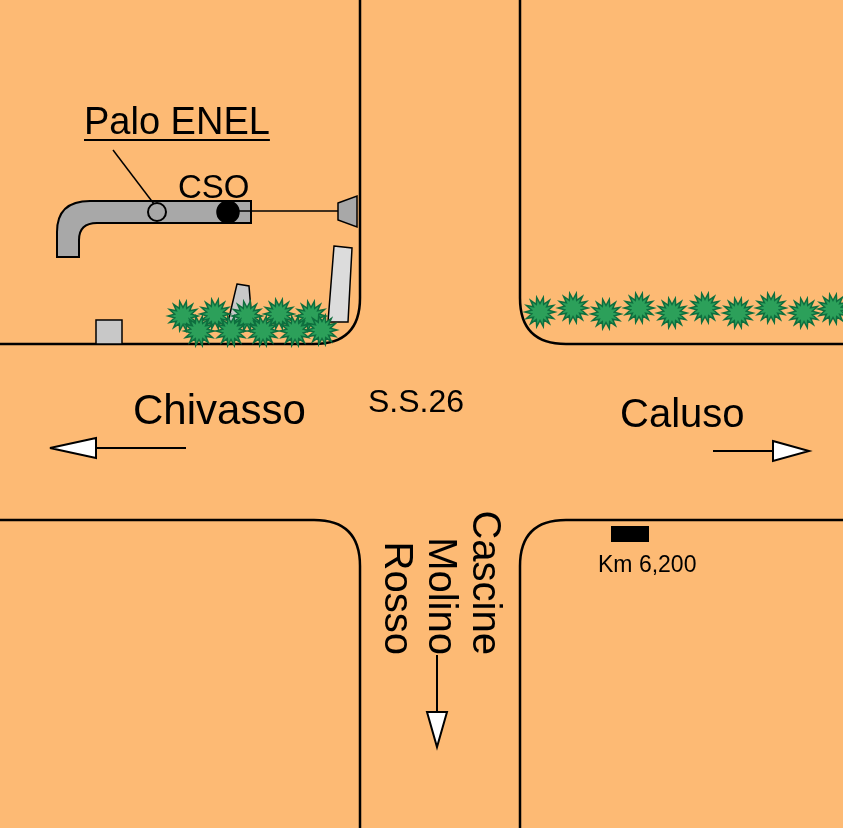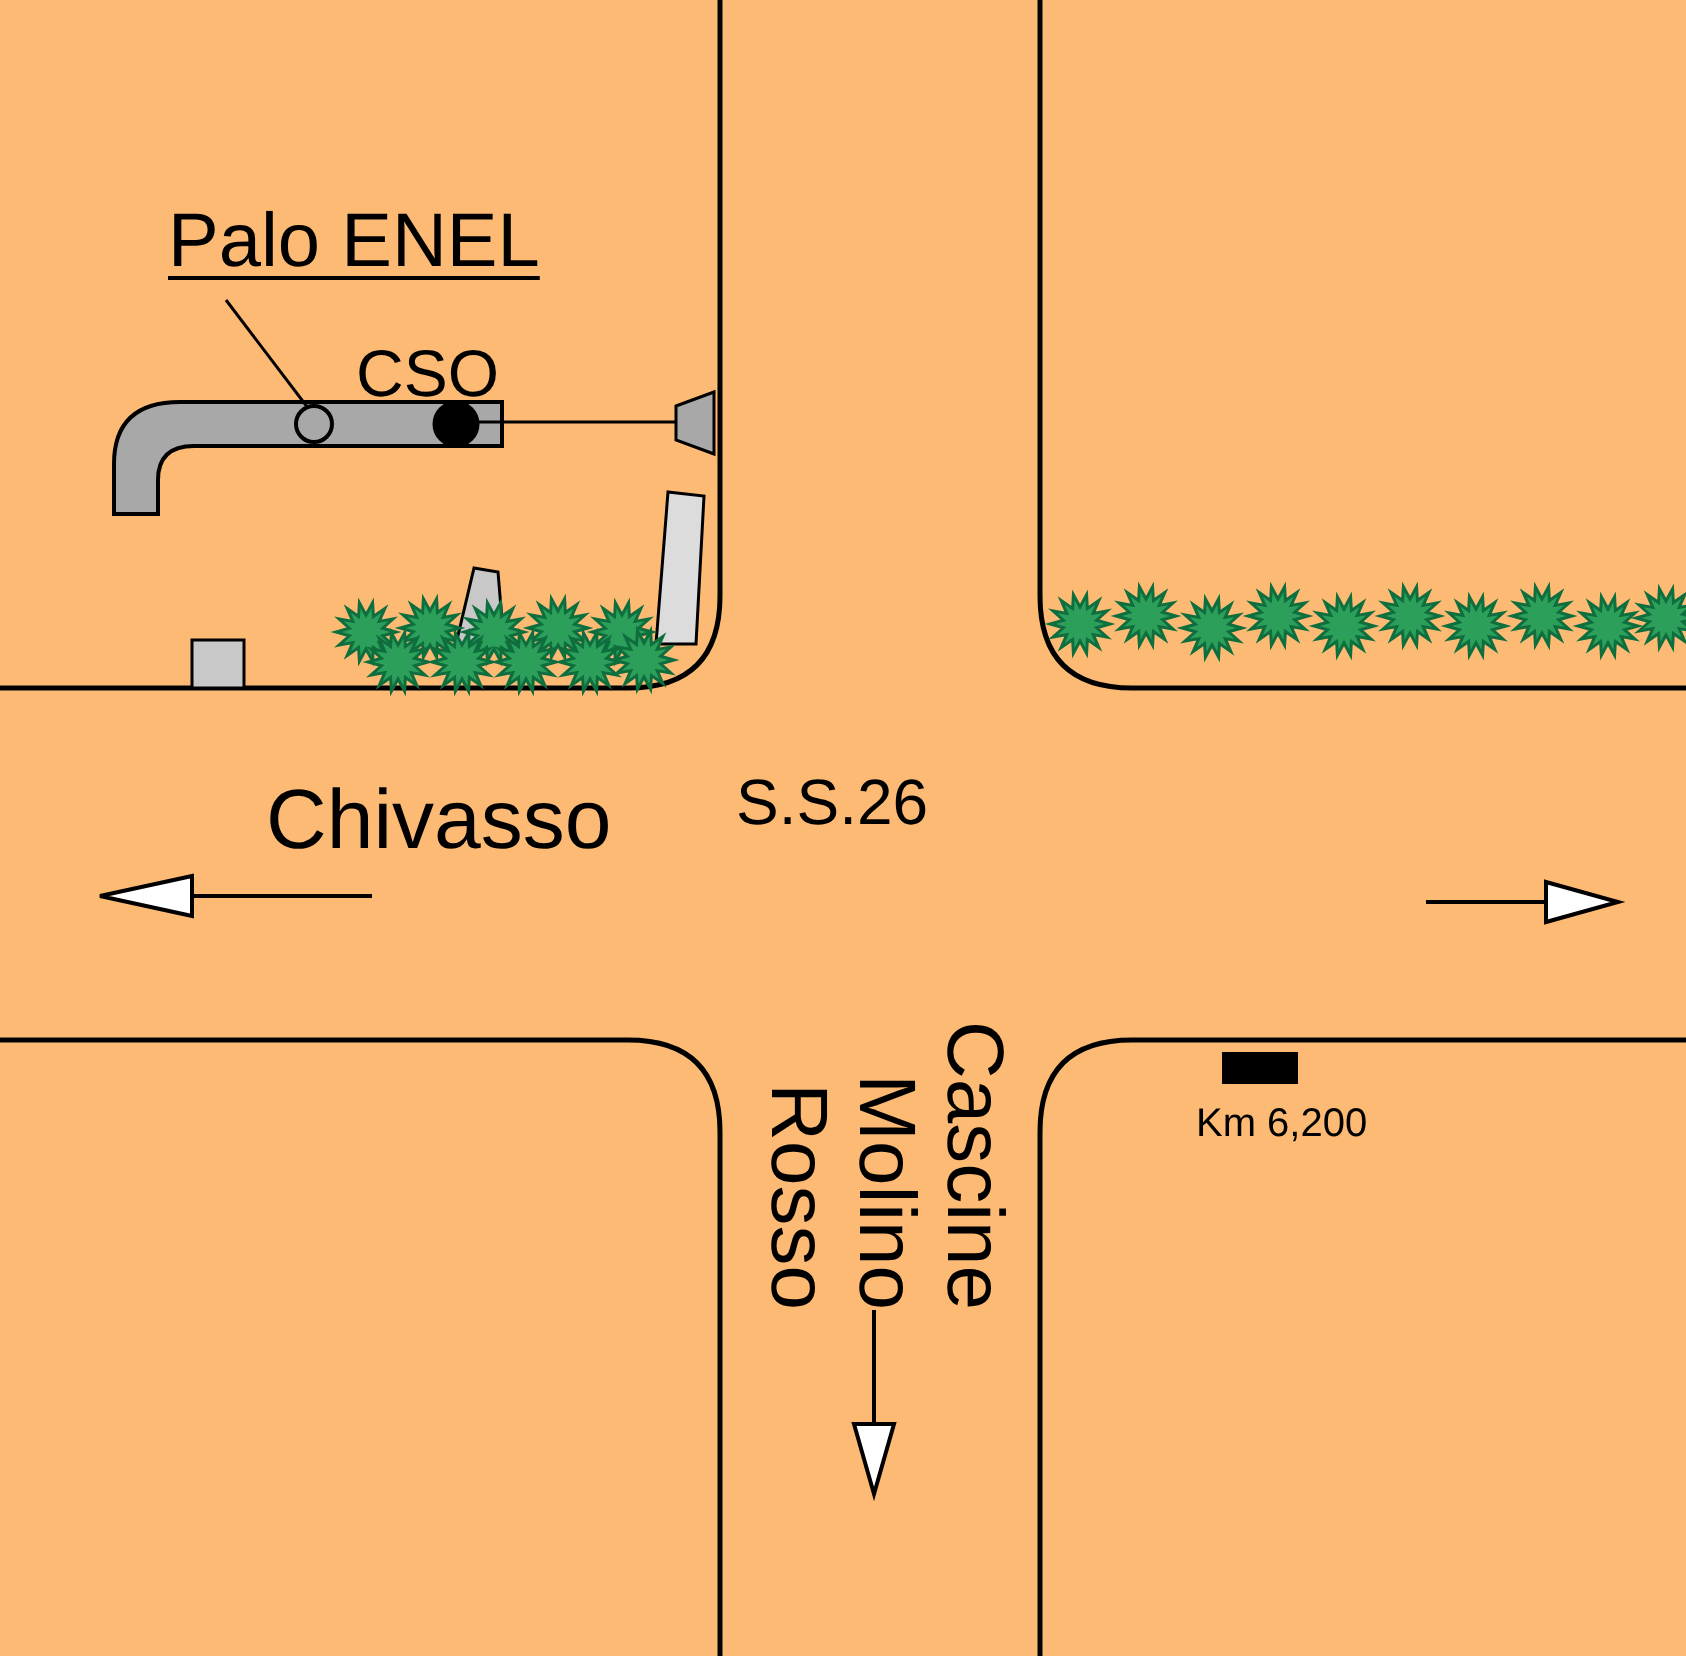--- a/index.html
+++ b/index.html
@@ -7,21 +7,21 @@
     position:relative;width:843px;height:828px;background:#fdba74;
     font-family:"Liberation Sans", sans-serif;color:#000;overflow:hidden;
   }
   .stage svg{position:absolute;left:0;top:0;}
   .lbl{position:absolute;white-space:nowrap;color:#000;}
   .lbl-palo{left:84px;top:100px;font-size:38px;text-decoration:underline;text-decoration-thickness:2px;text-underline-offset:5px;}
   .lbl-cso{left:178px;top:168px;font-size:33px;}
   .lbl-chivasso{left:133px;top:386px;font-size:42px;}
   .lbl-ss26{left:368px;top:383px;font-size:32px;}
   .lbl-caluso{left:620px;top:391px;font-size:40px;}
-  .lbl-km{left:598px;top:551px;font-size:20px;}
+  .lbl-km{left:598px;top:551px;font-size:23px;}
   .lbl-cascine{
     left:355px;top:501px;width:170px;height:138px;
     font-size:40px;line-height:44px;text-align:right;
     transform:rotate(90deg);transform-origin:50% 50%;
     position:absolute;
   }
 </style>
 </head>
 <body>
 
@@ -88,20 +88,21 @@
       <polygon points="427,712 437,747 447,712" fill="#ffffff"></polygon>
     </g>
 
     <rect x="611" y="526" width="38" height="16" fill="#000000"></rect>
   </svg>
 
   <div class="lbl lbl-palo">Palo ENEL</div>
   <div class="lbl lbl-cso">CSO</div>
   <div class="lbl lbl-chivasso">Chivasso</div>
   <div class="lbl lbl-ss26">S.S.26</div>
+  <div class="lbl lbl-caluso">Caluso</div>
   <div class="lbl-cascine">
     <div>Cascine</div>
     <div>Molino</div>
     <div>Rosso</div>
   </div>
   <div class="lbl lbl-km">Km 6,200</div>
 
 </div>
 
 </body></html>

